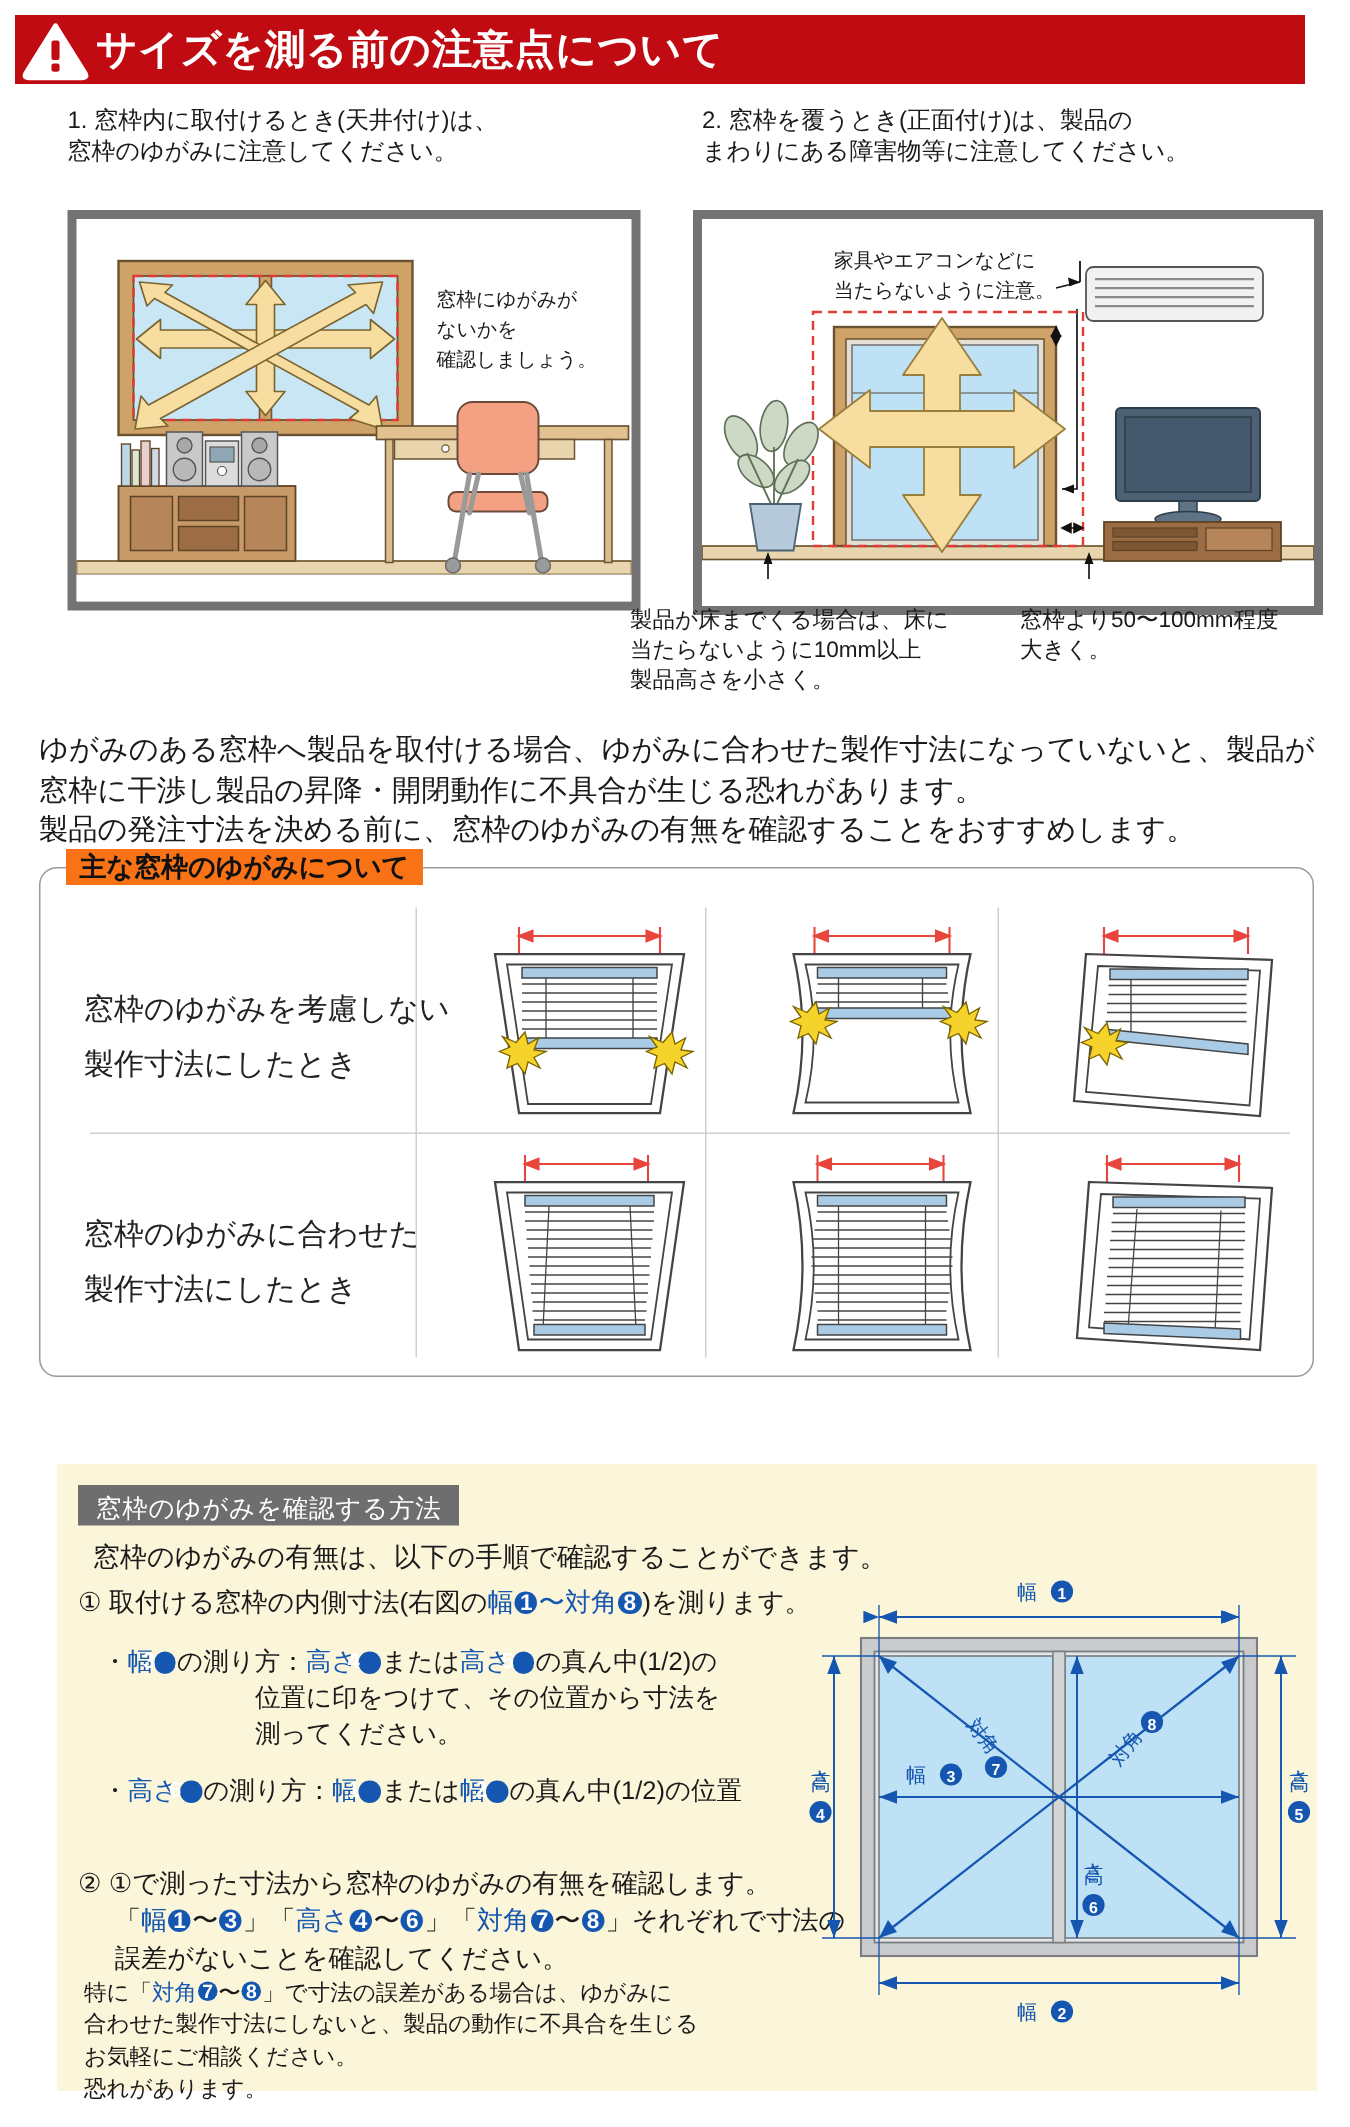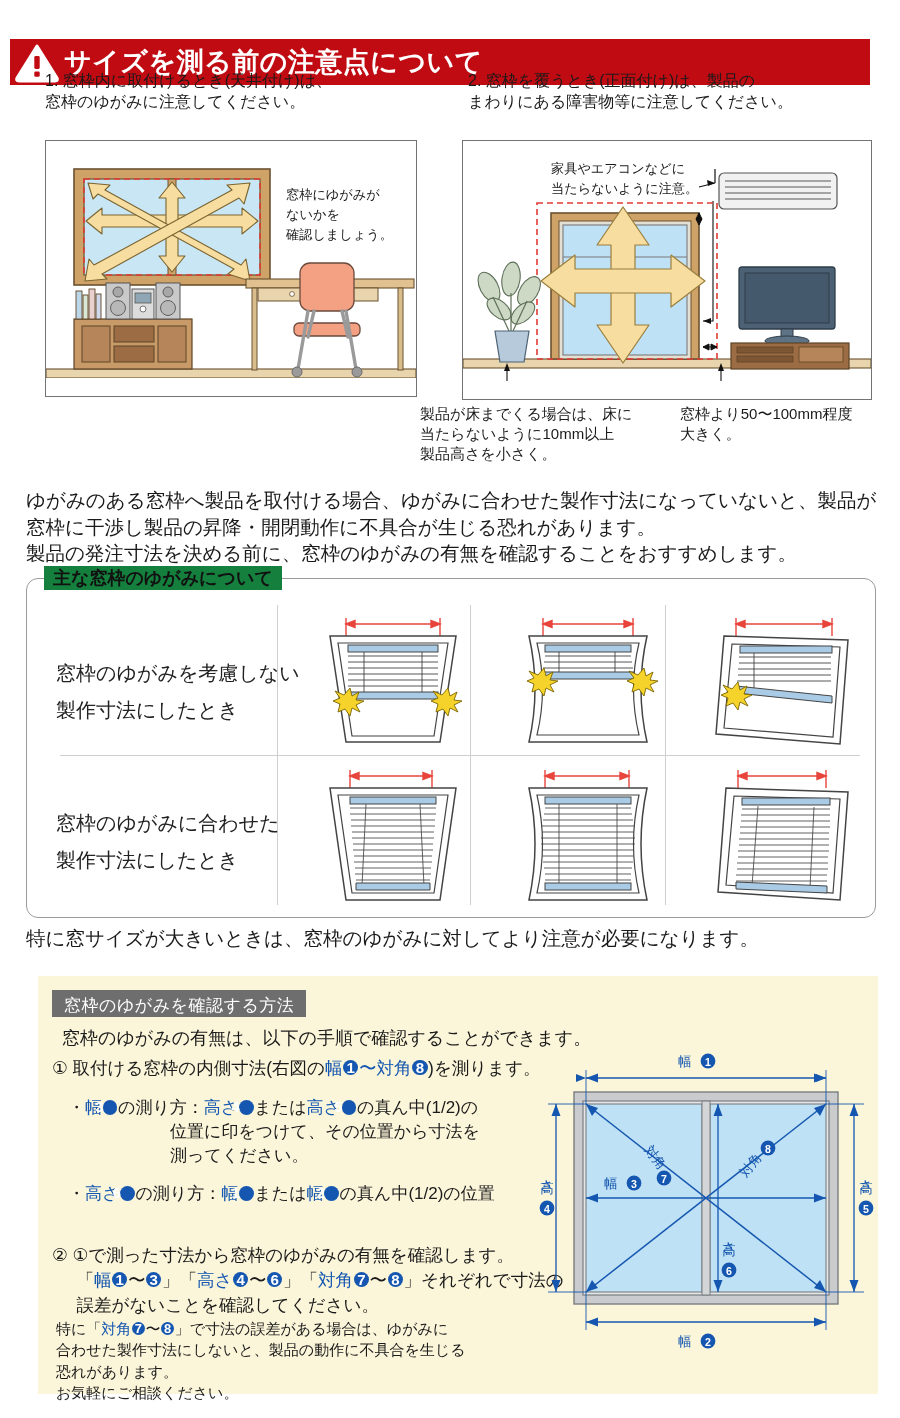--- a/index.html
+++ b/index.html
@@ -9,54 +9,54 @@
     font-family:"Liberation Sans","DejaVu Sans",sans-serif;
     color:#1a1a1a;
     position:relative;
     overflow:hidden;
   }
   .page{position:relative;width:900px;height:1418px;}
 
   
   .hdr{
     position:absolute;left:10px;top:10px;width:860px;height:46px;
-    background:#c10b12;display:flex;align-items:center;margin-top:29px;
+    background:#c10b12;display:flex;align-items:center;
   }
   .hdr-icon{width:54px;height:46px;position:relative;flex:0 0 54px;}
   .hdr-title{
     color:#fff;font-size:27px;font-weight:bold;letter-spacing:.5px;
     line-height:1;white-space:nowrap;
   }
 
   
   .cap{position:absolute;font-size:16px;line-height:1.32;white-space:pre-line;}
   .cap1{left:45px;top:70px;}
   .cap2{left:468px;top:70px;}
 
   
-  .illu{position:absolute;border:1px solid #737373;background:#fff;overflow:hidden;}
+  .illu{position:absolute;border:6px solid #737373;background:#fff;overflow:hidden;}
   .illu1{left:45px;top:140px;width:370px;height:255px;}
   .illu2{left:462px;top:140px;width:408px;height:258px;}
 
   
   .lead{position:absolute;font-size:15px;line-height:1.33;white-space:pre-line;}
   .lead-a{left:420px;top:404px;}
   .lead-b{left:680px;top:404px;}
 
   
   .para{position:absolute;left:26px;top:487px;width:856px;
         font-size:19.5px;line-height:1.37;white-space:pre-line;}
 
   
   .fset{
     position:absolute;left:26px;top:578px;width:848px;height:338px;
     border:1.4px solid #9a9a9a;border-radius:12px;background:#fff;
   }
   .fset-legend{
-    position:absolute;left:44px;top:566px;background:#15803d;padding:0 9px;
+    position:absolute;left:44px;top:566px;background:#f97316;padding:0 9px;
     font-size:18px;font-weight:bold;color:#111;
   }
   .fs-vline{position:absolute;left:277px;top:605px;width:1px;height:300px;background:#cfcfcf;}
   .fs-hline{position:absolute;left:60px;top:755px;width:800px;height:1px;background:#cfcfcf;}
   .fs-vcell{position:absolute;width:1px;background:#cfcfcf;}
 
   .rowlbl{position:absolute;left:56px;font-size:20px;line-height:1.85;white-space:pre-line;color:#222;}
   .rowlbl-a{top:655px;}
   .rowlbl-b{top:805px;}
 
@@ -474,21 +474,20 @@
         <line x1="47" y1="107" x2="138" y2="107"></line>
           <line x1="46" y1="113" x2="137" y2="113"></line>
         <line x1="46" y1="119" x2="137" y2="119"></line>
         <line x1="68" y1="44" x2="62" y2="124"></line>
           <line x1="124" y1="45" x2="120" y2="126"></line>
       </g>
       <polygon points="46,120 137,124 137,131 46,127" fill="#a9cbe6" stroke="#444" stroke-width="1"></polygon>
     </svg>
   </div>
 
-  <div class="sub">特に窓サイズが大きいときは、窓枠のゆがみに対してより注意が必要になります。</div>
 
   <div class="ypanel"></div>
   <div class="ybadge">窓枠のゆがみを確認する方法</div>
   <div class="ylead">窓枠のゆがみの有無は、以下の手順で確認することができます。</div>
 
   <div class="ystep ystep1">
     <span>① 取付ける窓枠の内側寸法(右図の</span><span class="bl">幅</span><span class="badge-n">1</span><span class="bl">〜</span><span class="bl">対角</span><span class="badge-n">8</span><span>)を測ります。</span>
   </div>
 
   <div class="ybul ybul1">
@@ -511,22 +510,22 @@
       「<span class="bl">幅</span><span class="badge-n">1</span>〜<span class="badge-n">3</span>」「<span class="bl">高さ</span><span class="badge-n">4</span>〜<span class="badge-n">6</span>」「<span class="bl">対角</span><span class="badge-n">7</span>〜<span class="badge-n">8</span>」<span>それぞれで寸法の</span>
     </span>
     <span style="display:block;padding-left:1.4em;">誤差がないことを確認してください。</span>
   </div>
 
   <div class="yfinal">
     <span style="display:block;">
       <span>特に「</span><span class="bl">対角</span><span class="badge-n">7</span><span>〜</span><span class="badge-n">8</span><span>」で寸法の誤差がある場合は、ゆがみに</span>
     </span>
     <span style="display:block;">合わせた製作寸法にしないと、製品の動作に不具合を生じる</span>
+    <span style="display:block;">お気軽にご相談ください。</span>
     <span style="display:block;">恐れがあります。</span>
-    <span style="display:block;">お気軽にご相談ください。</span>
   </div>
 
   <div class="mdiag">
     <svg width="340" height="320" viewBox="0 0 340 320">
       <defs>
         <marker id="ah" markerWidth="9" markerHeight="9" refX="8" refY="3.2" orient="auto">
           <path d="M0,0 L8,3.2 L0,6.4 z" fill="#1557b0"></path>
         </marker>
         <marker id="ah2" markerWidth="9" markerHeight="9" refX="8" refY="3.2" orient="auto">
           <path d="M0,0 L8,3.2 L0,6.4 z" fill="#1557b0"></path>

